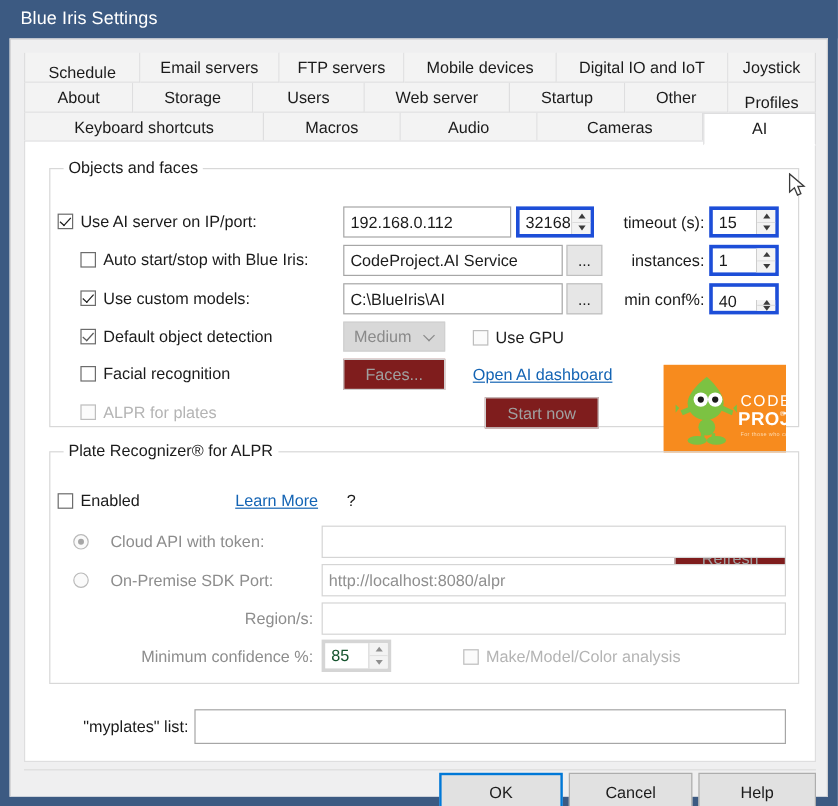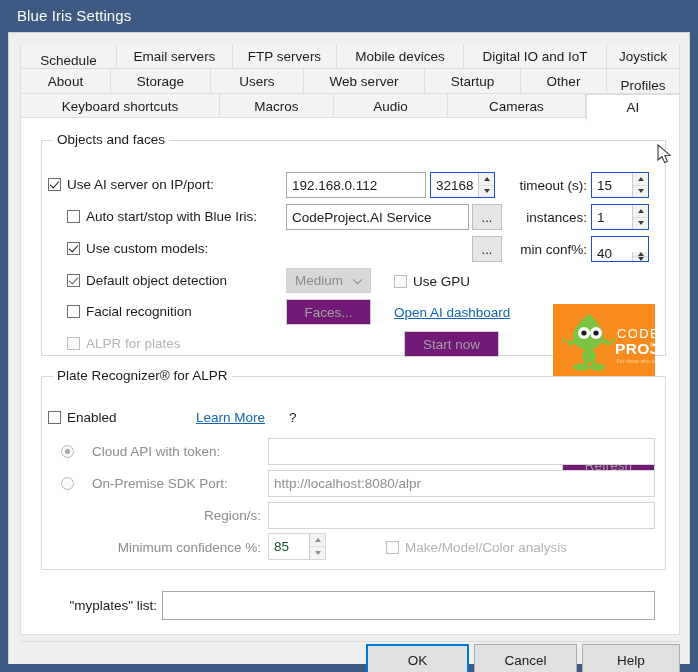--- a/index.html
+++ b/index.html
@@ -130,21 +130,21 @@
     padding-left: 5px;
     overflow: hidden; white-space: nowrap;
   }
   .tinput.disabled { border-color: #d5d5d5; color: #9a9a9a; background:#ffffff; }
   .tinput.ghost { color: #8f8f8f; }
 
   
   .spin {
     position: absolute;
     background: #ffffff;
-    border: 1px solid #1d4ed8;
+    border: 3px solid #1d4ed8;
     display: flex; align-items: stretch;
   }
   .spin.disabled { border-color: #d5d5d5; }
   .spin .val {
     flex: 1; display: flex; align-items: center;
     padding-left: 5px; font-size: 13.5px; color: #1b1b1b;
     white-space: nowrap; overflow: hidden;
   }
   .spin.disabled .val { color: #14532d; text-align: center; }
   .spin .btns {
@@ -168,21 +168,21 @@
 
   
   .btn {
     position: absolute;
     background: #e1e1e1;
     border: 1px solid #adadad;
     display: flex; align-items: center; justify-content: center;
     font-size: 13.5px; color: #1b1b1b;
     cursor: default; white-space: nowrap;
   }
-  .btn.disabled { color: #a0a0a0; border-color: #d0d0d0; background: #701a75; }
+  .btn.disabled { color: #a0a0a0; border-color: #d0d0d0; background: #7f1d1d; }
   .btn.dots { background: #e6e6e6; border: 1px solid #bfbfbf; font-size: 13px; }
   .btn.dlg { background: #e1e1e1; border: 1px solid #adadad; }
   .btn.default { border: 2px solid #0078d7; background: #e1e1e1; }
 
   
   .combo {
     position: absolute;
     background: #d8d8d8;
     border: 1px solid #d0d0d0;
     display: flex; align-items: center;
@@ -359,20 +359,23 @@
             </div>
           <div>
               <i class="arrow-dn"></i>
             </div>
         </span>
       </div>
 
       <div class="cb-row" style="left:46px;top:123px;">
         <span class="cbox checked"></span>
         <span class="cb-label">Use custom models:</span>
+      </div>
+      <div class="tinput" style="left:265px;top:118px;width:183px;height:26px;">
+        <span>C:\BlueIris\AI</span>
       </div>
       <div class="btn dots" style="left:451px;top:118px;width:30px;height:26px;">
         <span>...</span>
       </div>
       <div class="lbl right" style="left:481px;top:124px;width:85px;">min conf%:</div>
       <div class="spin" style="left:570px;top:118px;width:58px;height:26px;align-items:flex-end;">
         <span class="val">40</span>
         <span class="btns">
           <div>
               <i class="arrow-up"></i>

